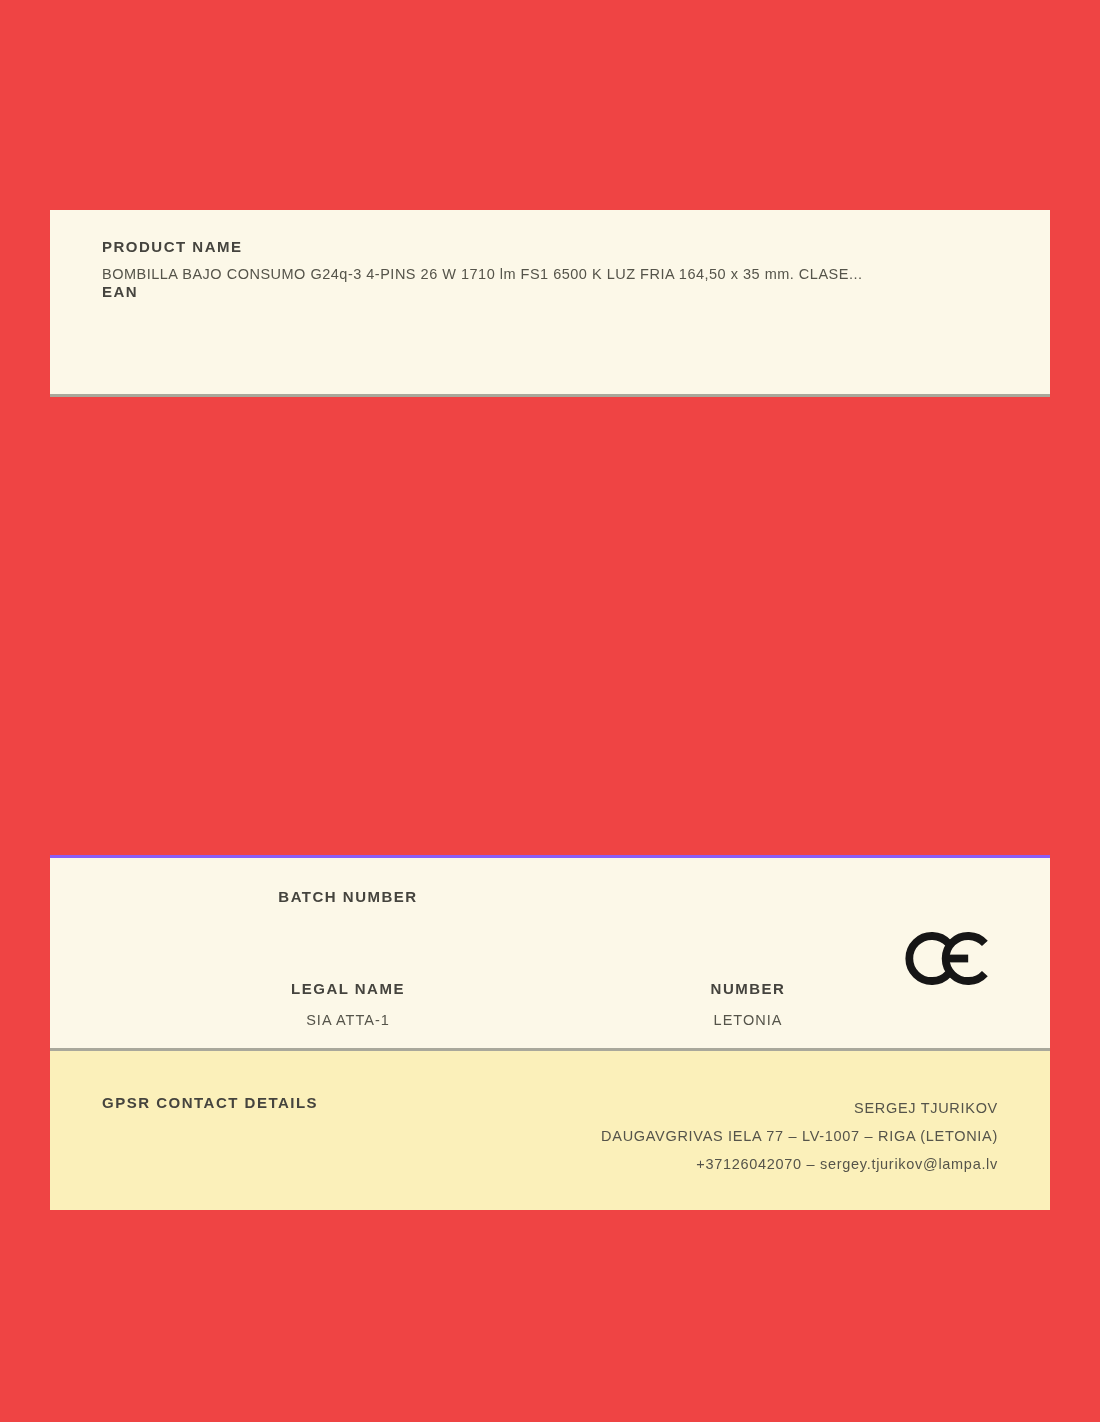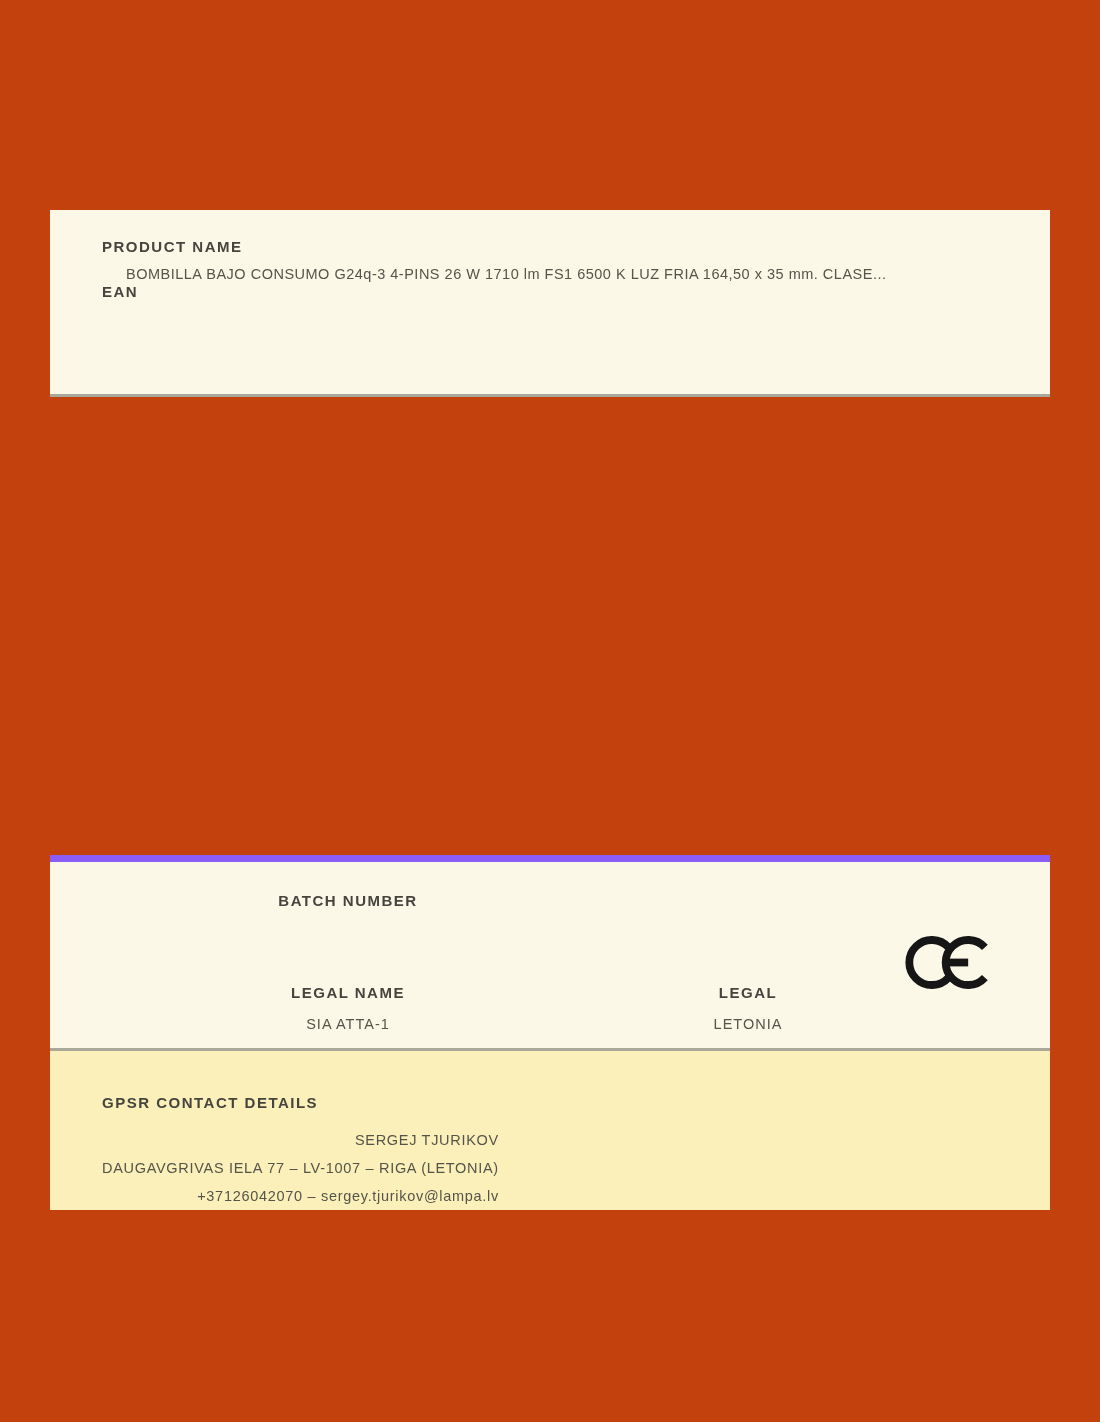--- a/index.html
+++ b/index.html
@@ -8,68 +8,67 @@
     width: 1100px;
     height: 1422px;
     font-family: "Liberation Sans", "DejaVu Sans", sans-serif;
     position: relative;
     overflow: hidden;
   }
   .page {
     position: relative;
     width: 1100px;
     height: 1422px;
-    background: #c2410c;
+    background: #ef4444;
   }
   .card {
     position: absolute;
     left: 50px;
     width: 1000px;
     background: #FCF8E8;
   }
   .card-product {
     top: 210px;
     height: 187px;
     border-bottom: 3px solid #A9A89B;
     padding: 28px 52px 0 52px;
   }
   .card-batch {
     top: 855px;
     height: 196px;
-    border-top: 7px solid #8b5cf6;
+    border-top: 3px solid #8b5cf6;
     border-bottom: 3px solid #A9A89B;
     padding: 30px 102px 0 98px;
   }
   .card-gpsr {
     top: 1051px;
     height: 159px;
     background: #FBF0BA;
     padding: 43px 52px 0 52px;
     display: flex;
     justify-content: space-between;
     align-items: flex-start;
-    flex-direction: column;
   }
   .label {
     font-size: 15px;
     font-weight: 700;
     letter-spacing: 1.5px;
     color: #45443E;
     line-height: 18px;
     white-space: nowrap;
   }
   .value {
     font-size: 14.5px;
     font-weight: 400;
     letter-spacing: 0.5px;
     color: #55544A;
     line-height: 18px;
     white-space: nowrap;
   }
-  .card-product .field-product .value { margin-top: 9px; margin-left: 24px; }
+  .card-product .field-product .value { margin-top: 9px; }
   .card-product .field-ean { }
   .card-product .field-ean .value { margin-top: 10px; letter-spacing: 1.6px; }
 
   .batch-grid {
     display: grid;
     grid-template-columns: 400px 400px;
   }
   .batch-grid .col { text-align: center; }
   .batch-grid.row-2 { margin-top: 74px; }
   .batch-grid.row-2 .value { margin-top: 13px; letter-spacing: 1px; text-align: center; }
@@ -107,21 +106,21 @@
         <div class="label">BATCH NUMBER</div>
         <div class="value"></div>
       </div>
     </div>
     <div class="batch-grid row-2">
       <div class="col">
         <div class="label">LEGAL NAME</div>
         <div class="value">SIA ATTA-1</div>
       </div>
       <div class="col">
-        <div class="label">LEGAL</div>
+        <div class="label">NUMBER</div>
         <div class="value">LETONIA</div>
       </div>
     </div>
     <div class="ce-wrap">
       <svg viewBox="0 0 104 70" xmlns="http://www.w3.org/2000/svg" aria-hidden="true">
         <path d="M 50.3 17.6 A 26 26 0 1 0 50.3 52.4" fill="none" stroke="#161616" stroke-width="9"></path>
         <path d="M 92.3 17.6 A 26 26 0 1 0 92.3 52.4" fill="none" stroke="#161616" stroke-width="9"></path>
         <line x1="47" y1="35" x2="73" y2="35" stroke="#161616" stroke-width="9"></line>
       </svg>
     </div>

